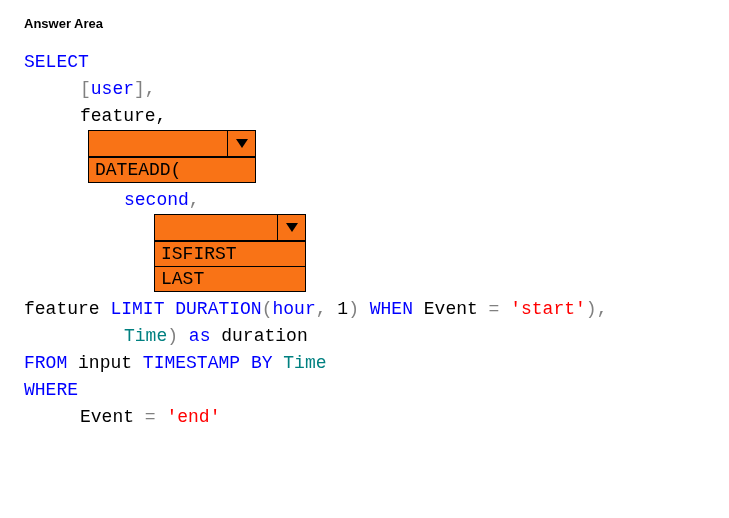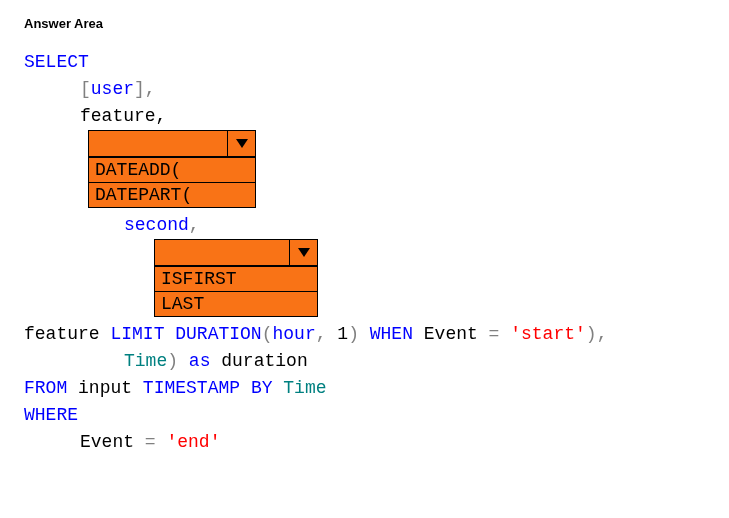--- a/index.html
+++ b/index.html
@@ -83,21 +83,21 @@
       font-family: "Consolas", "Courier New", monospace;
       color: #000;
     }
     .dropdown-option:first-of-type {
       border-top: none;
     }
     .dd1 {
       width: 168px;
     }
     .dd2 {
-      width: 164px;
+      width: 152px;
     }
     .row-with-dropdown {
       display: flex;
       align-items: flex-start;
     }
     .indent-1 {
       padding-left: 56px;
     }
     .indent-2 {
       padding-left: 100px;
@@ -124,21 +124,20 @@
 <div class="indent-1">
   <div class="dropdown-block">
     <div class="dropdown-widget dd1">
       <div class="dropdown-head">
         <div class="dropdown-input"></div>
         <div class="dropdown-arrow-cell">
           <div class="arrow-down"></div>
         </div>
       </div>
       <div class="dropdown-option">DATEADD(</div>
-      <div class="dropdown-option">DATEPART(</div>
     </div>
   </div>
 </div>
 
 <div class="code-line indent-2" style="margin-top:4px;"><span class="kw-blue">second</span><span class="kw-gray">,</span></div>
 
 <div class="row-with-dropdown" style="padding-left:130px;">
   <div class="dropdown-block" style="margin-left:0;">
     <div class="dropdown-widget dd2">
       <div class="dropdown-head">

